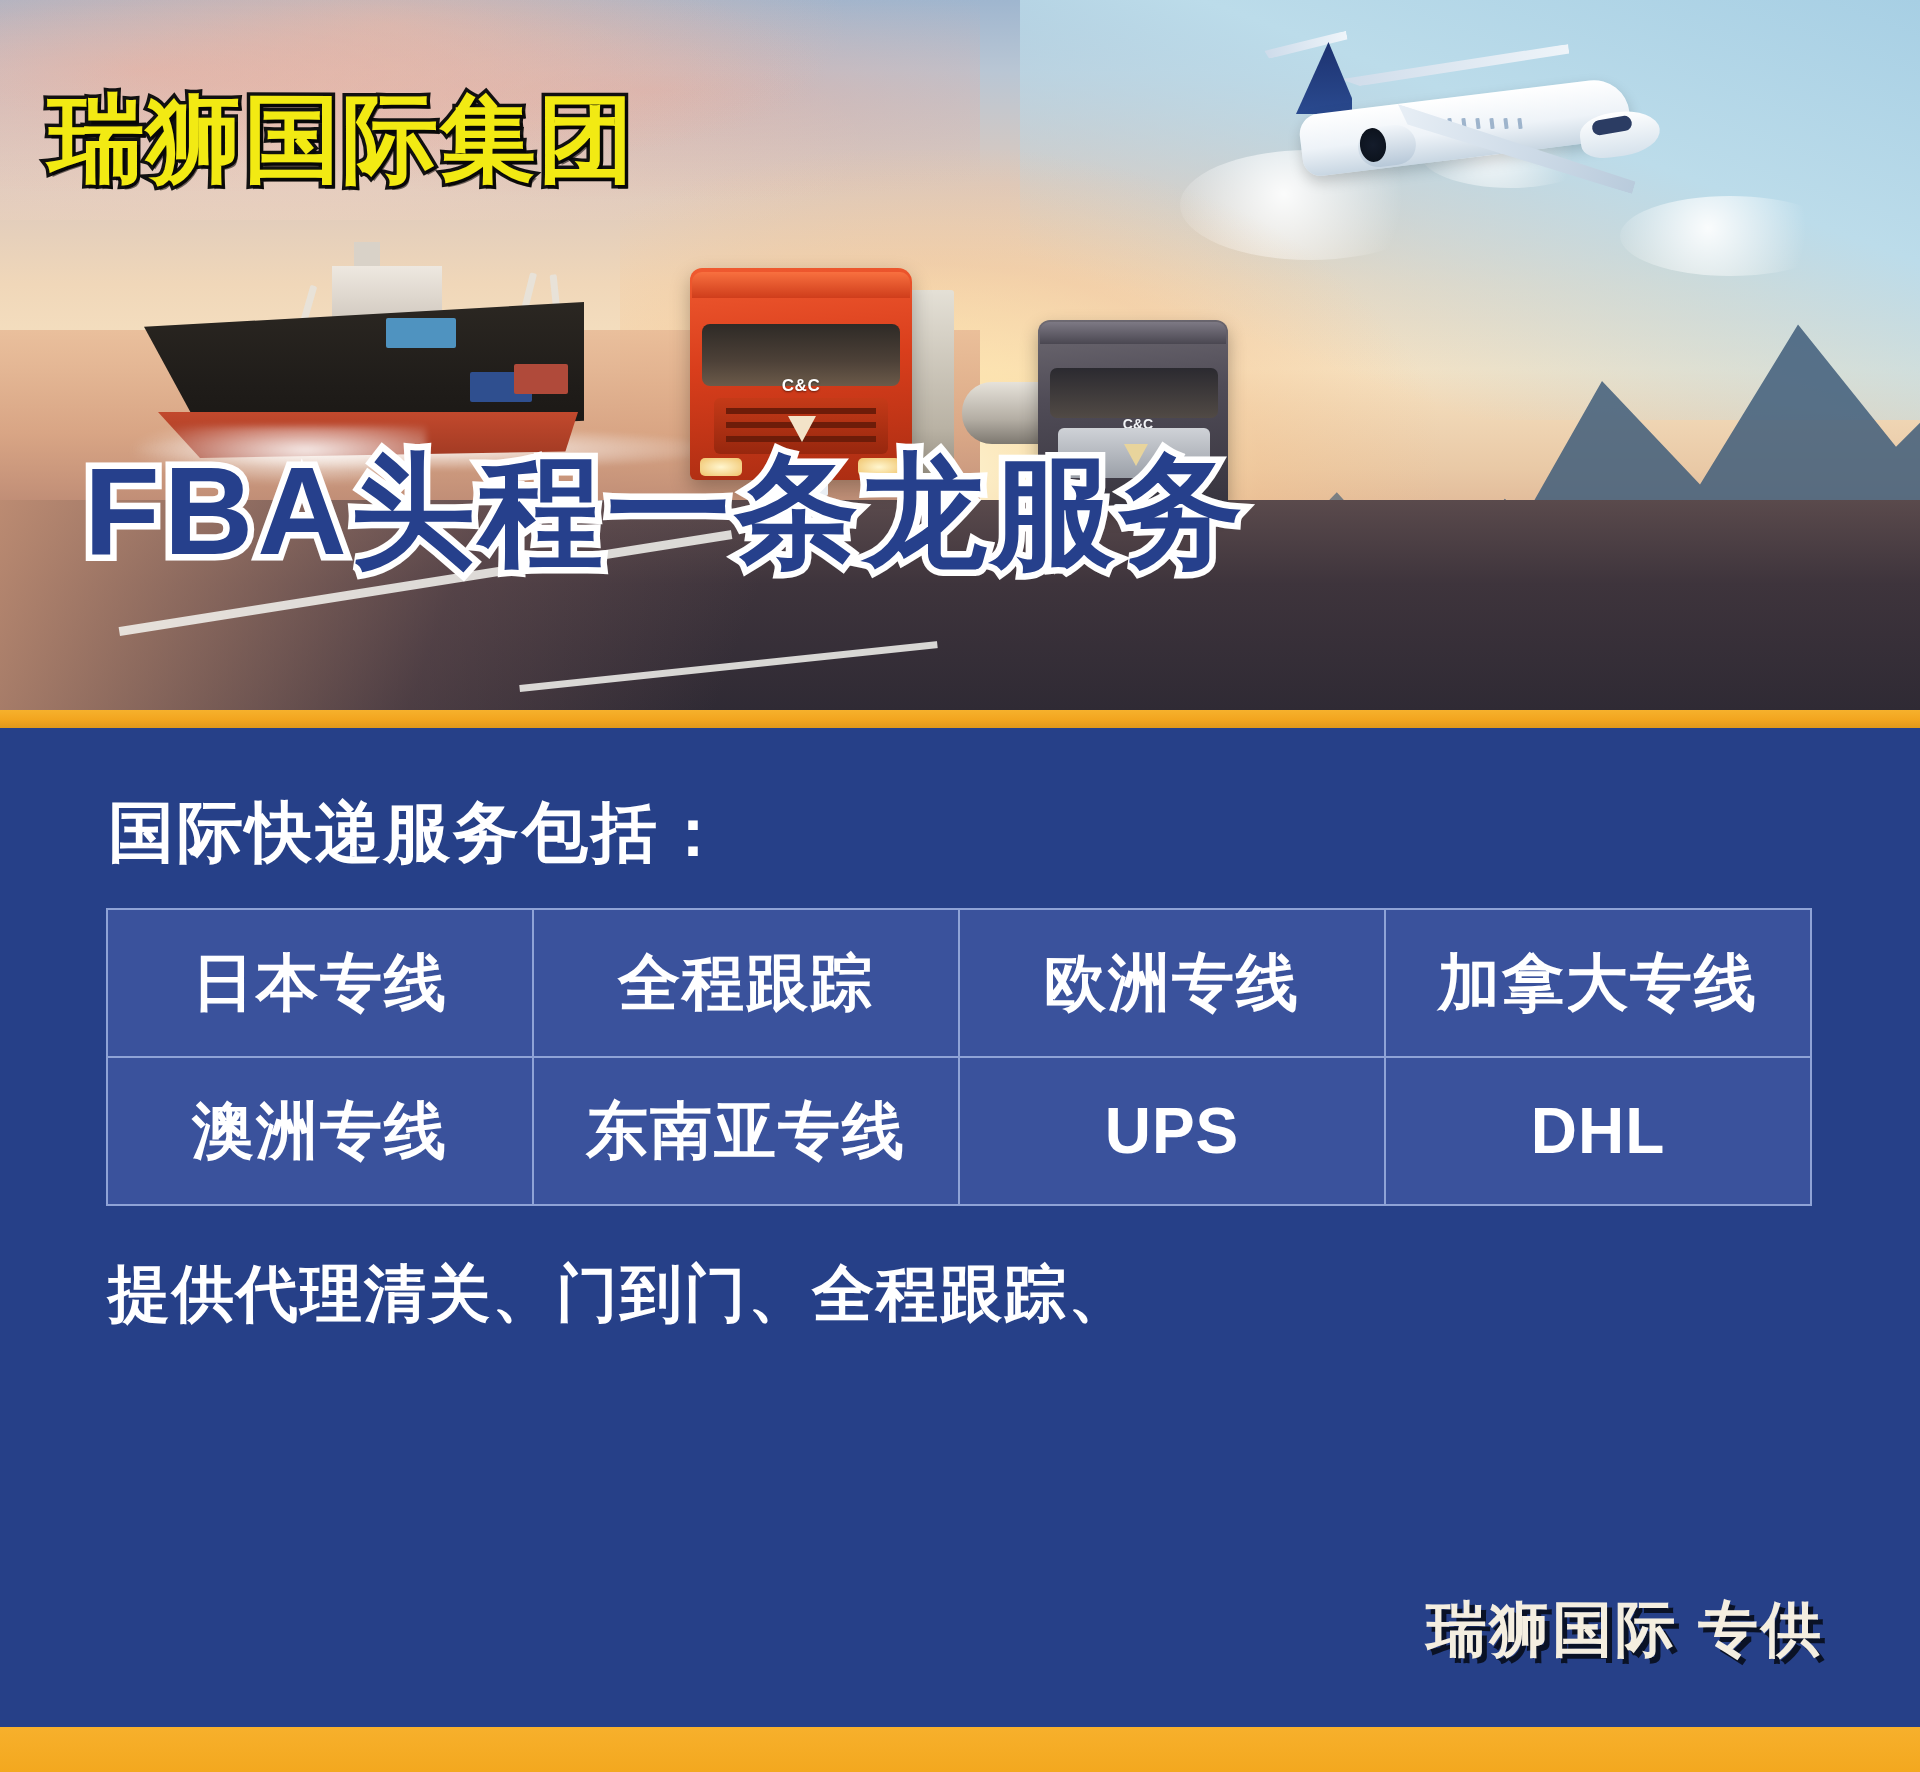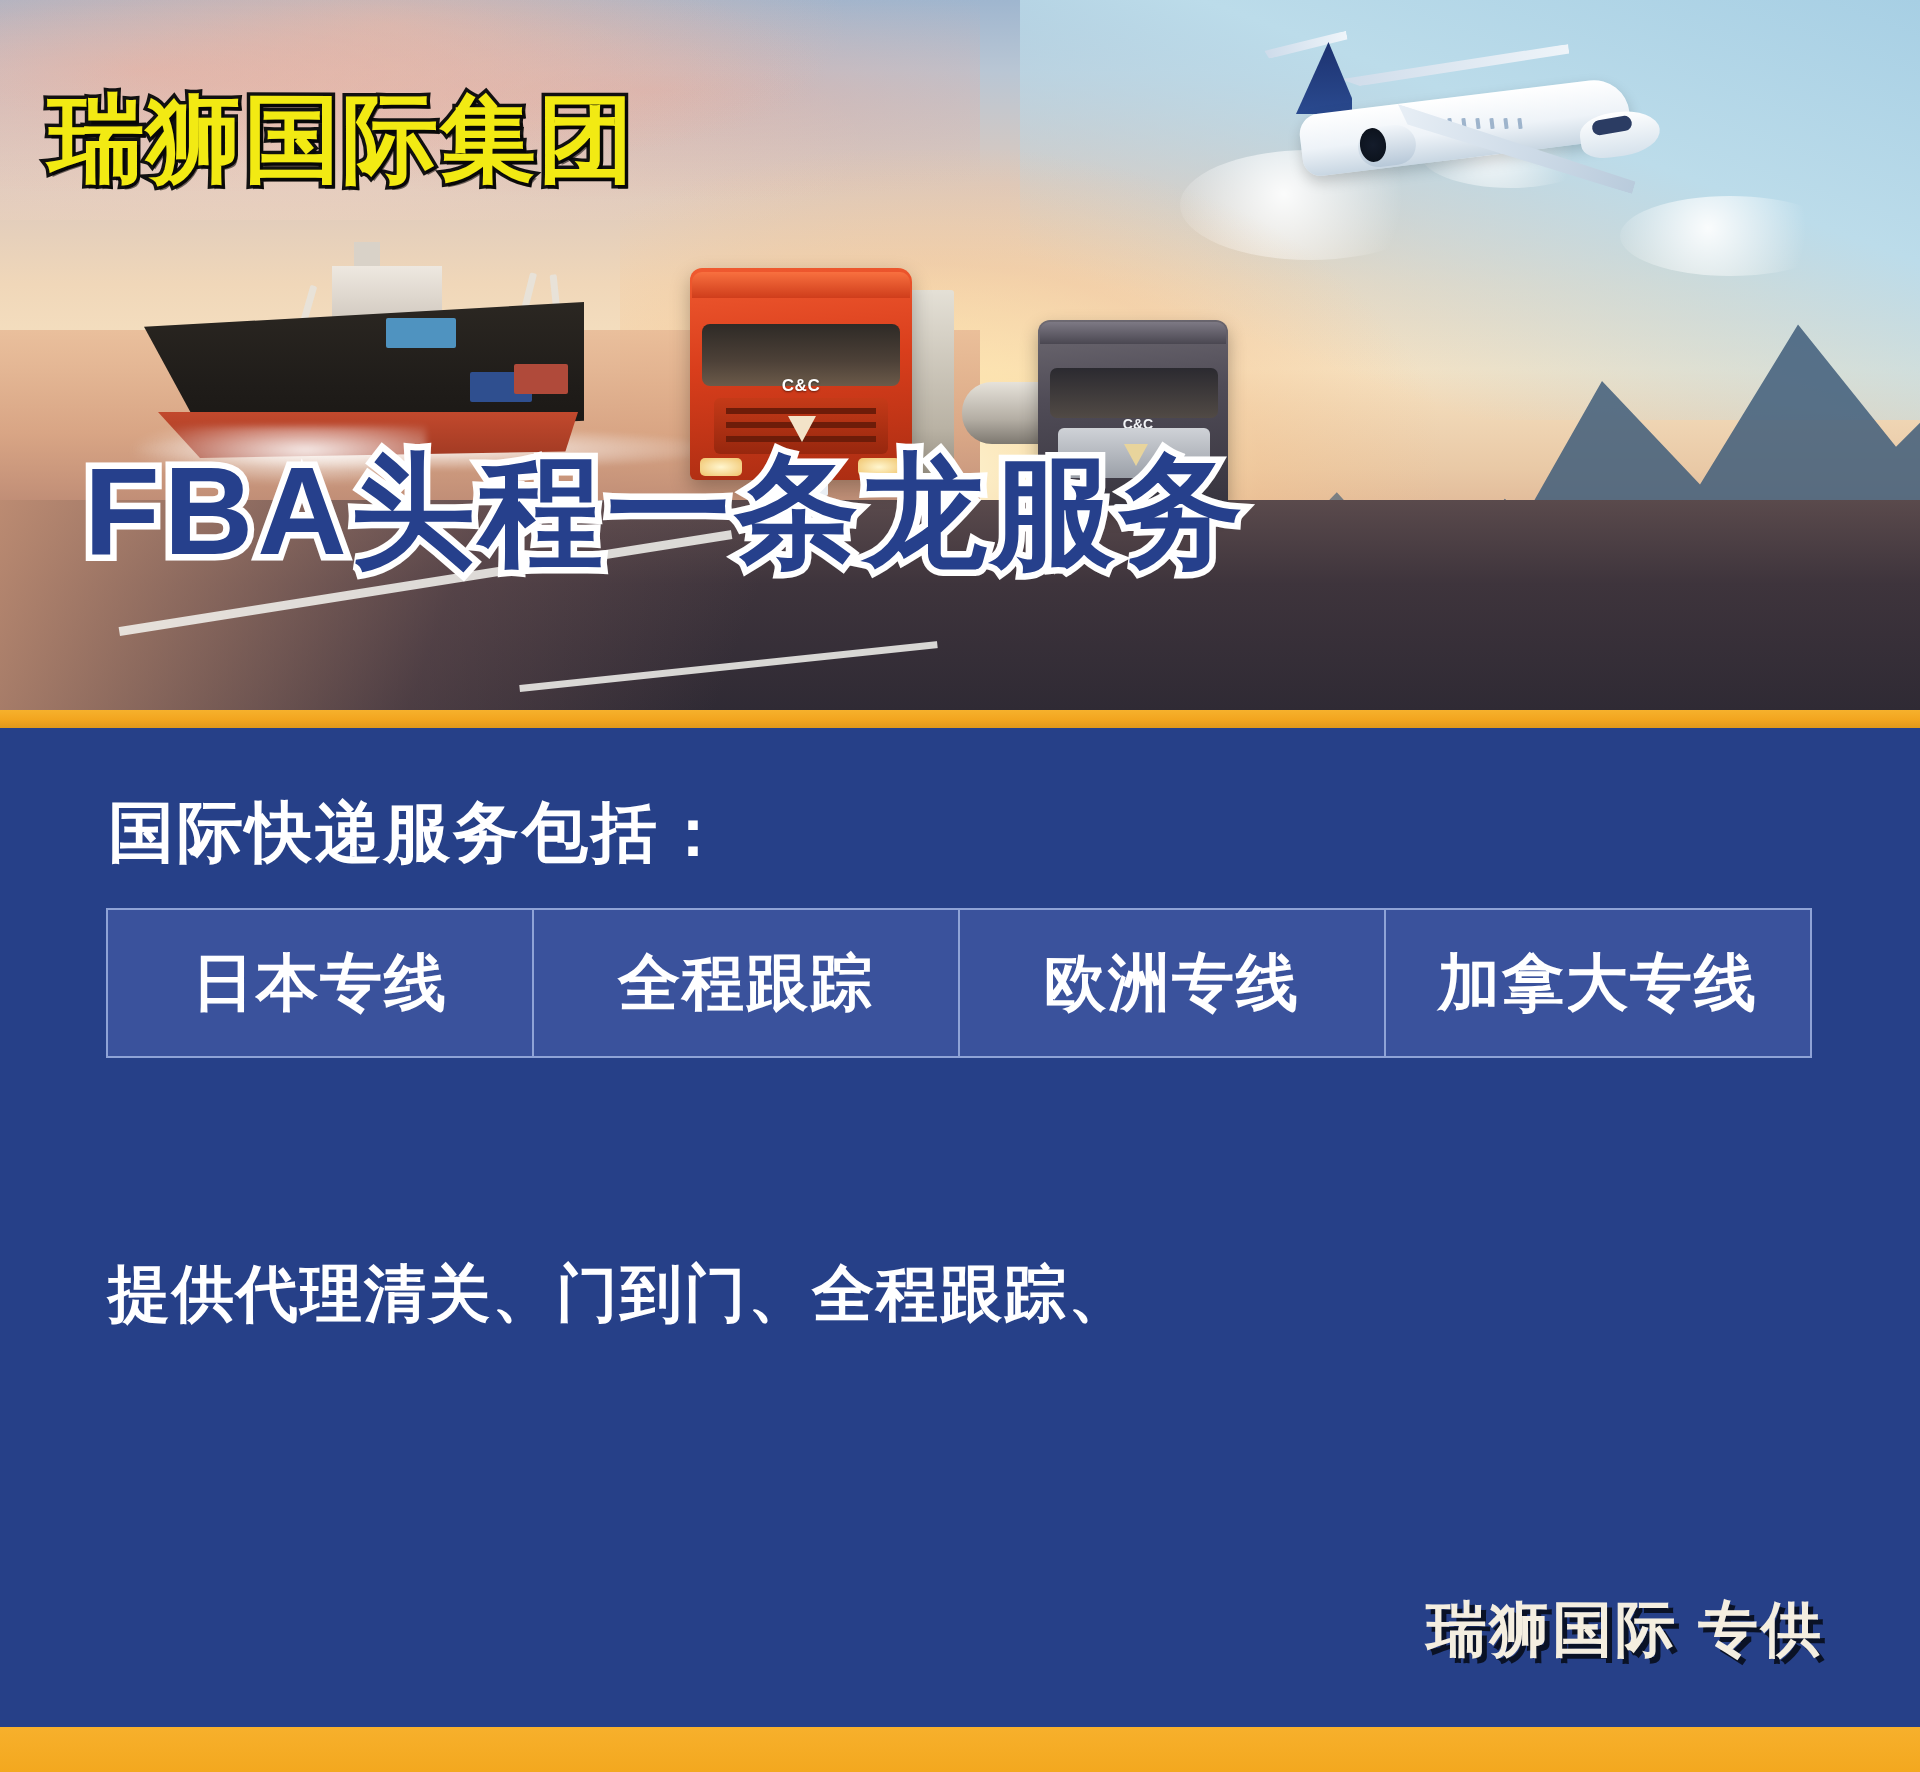--- a/index.html
+++ b/index.html
@@ -434,20 +434,26 @@
     <div class="panel-heading">国际快递服务包括：</div>
 
     <table class="svc-table">
       <tbody>
         <tr>
           <td>日本专线</td>
           <td>全程跟踪</td>
           <td>欧洲专线</td>
           <td>加拿大专线</td>
         </tr>
+        <tr>
+          <td>澳洲专线</td>
+          <td>东南亚专线</td>
+          <td class="latin">UPS</td>
+          <td class="latin">DHL</td>
+        </tr>
       </tbody>
     </table>
 
     <div class="svc-body">
       <span class="ln">提供代理清关、门到门、全程跟踪、</span>
     </div>
 
     <div class="footer-brand">瑞狮国际 专供</div>
   </div>
 

